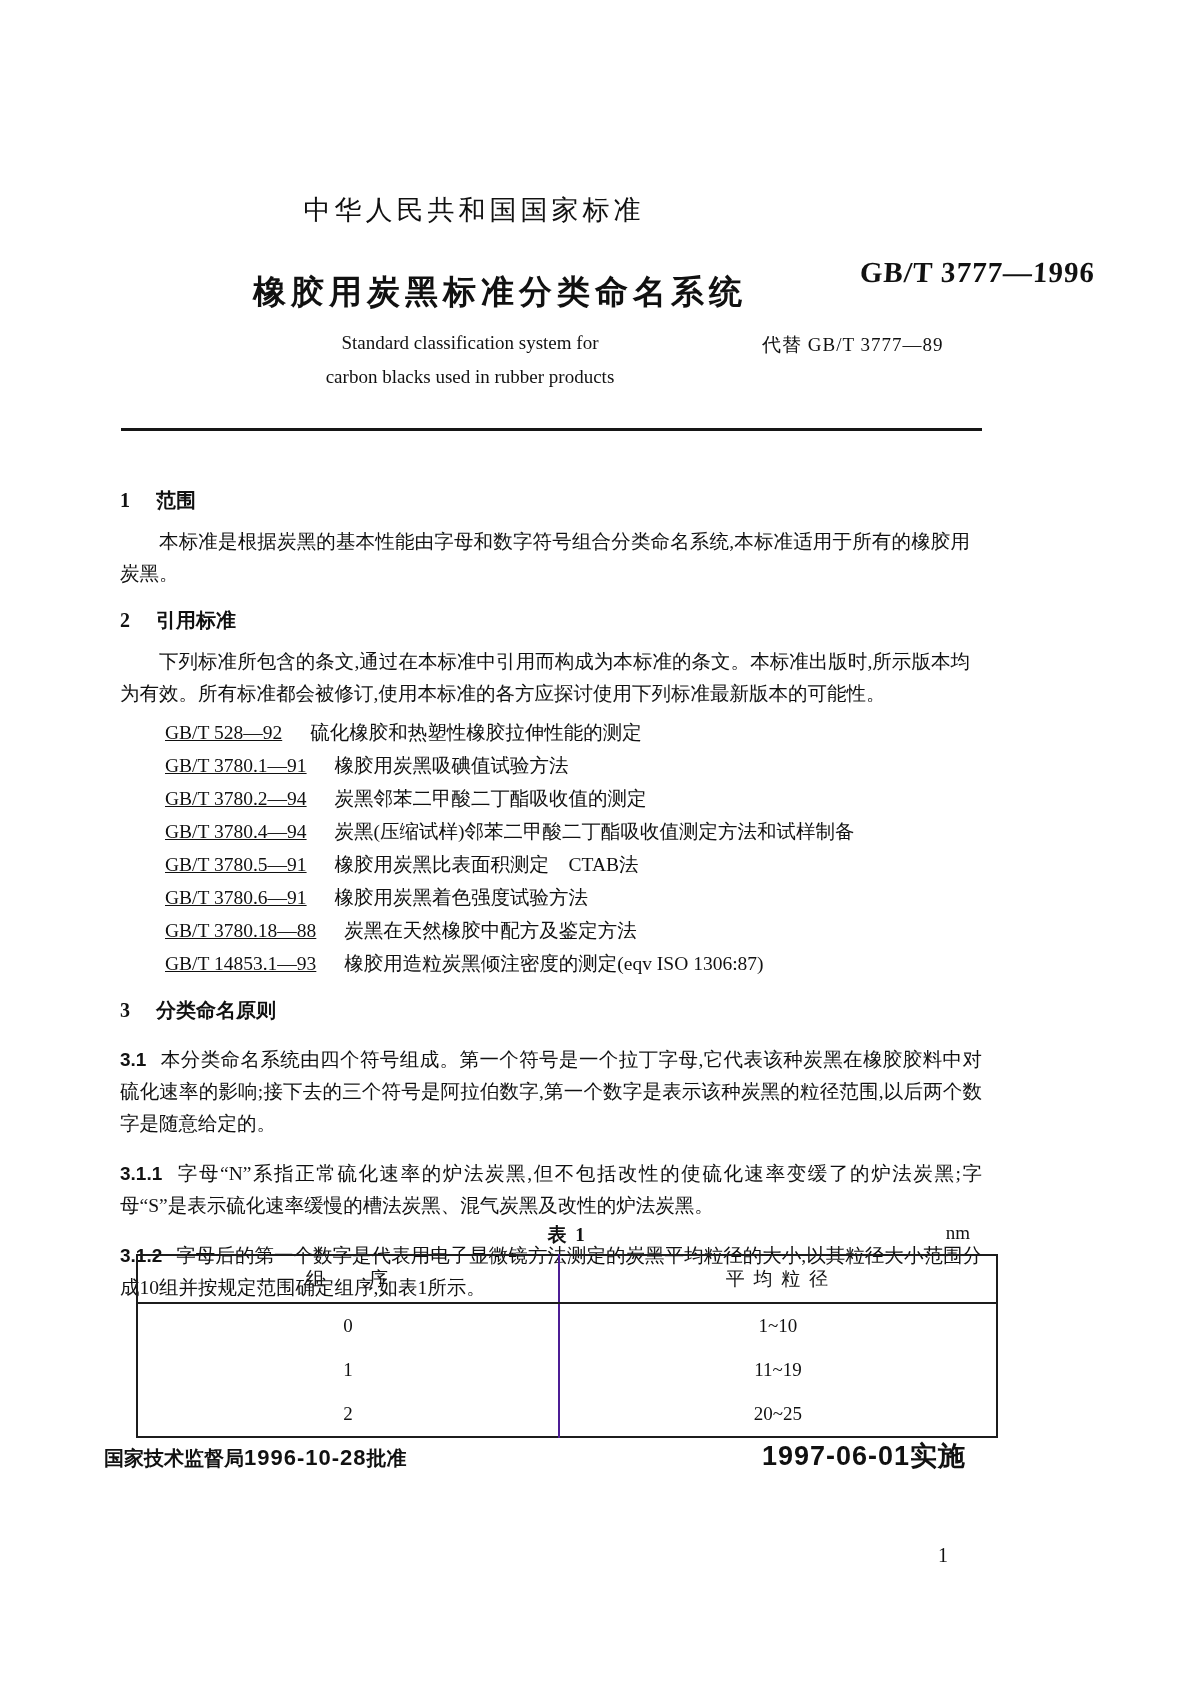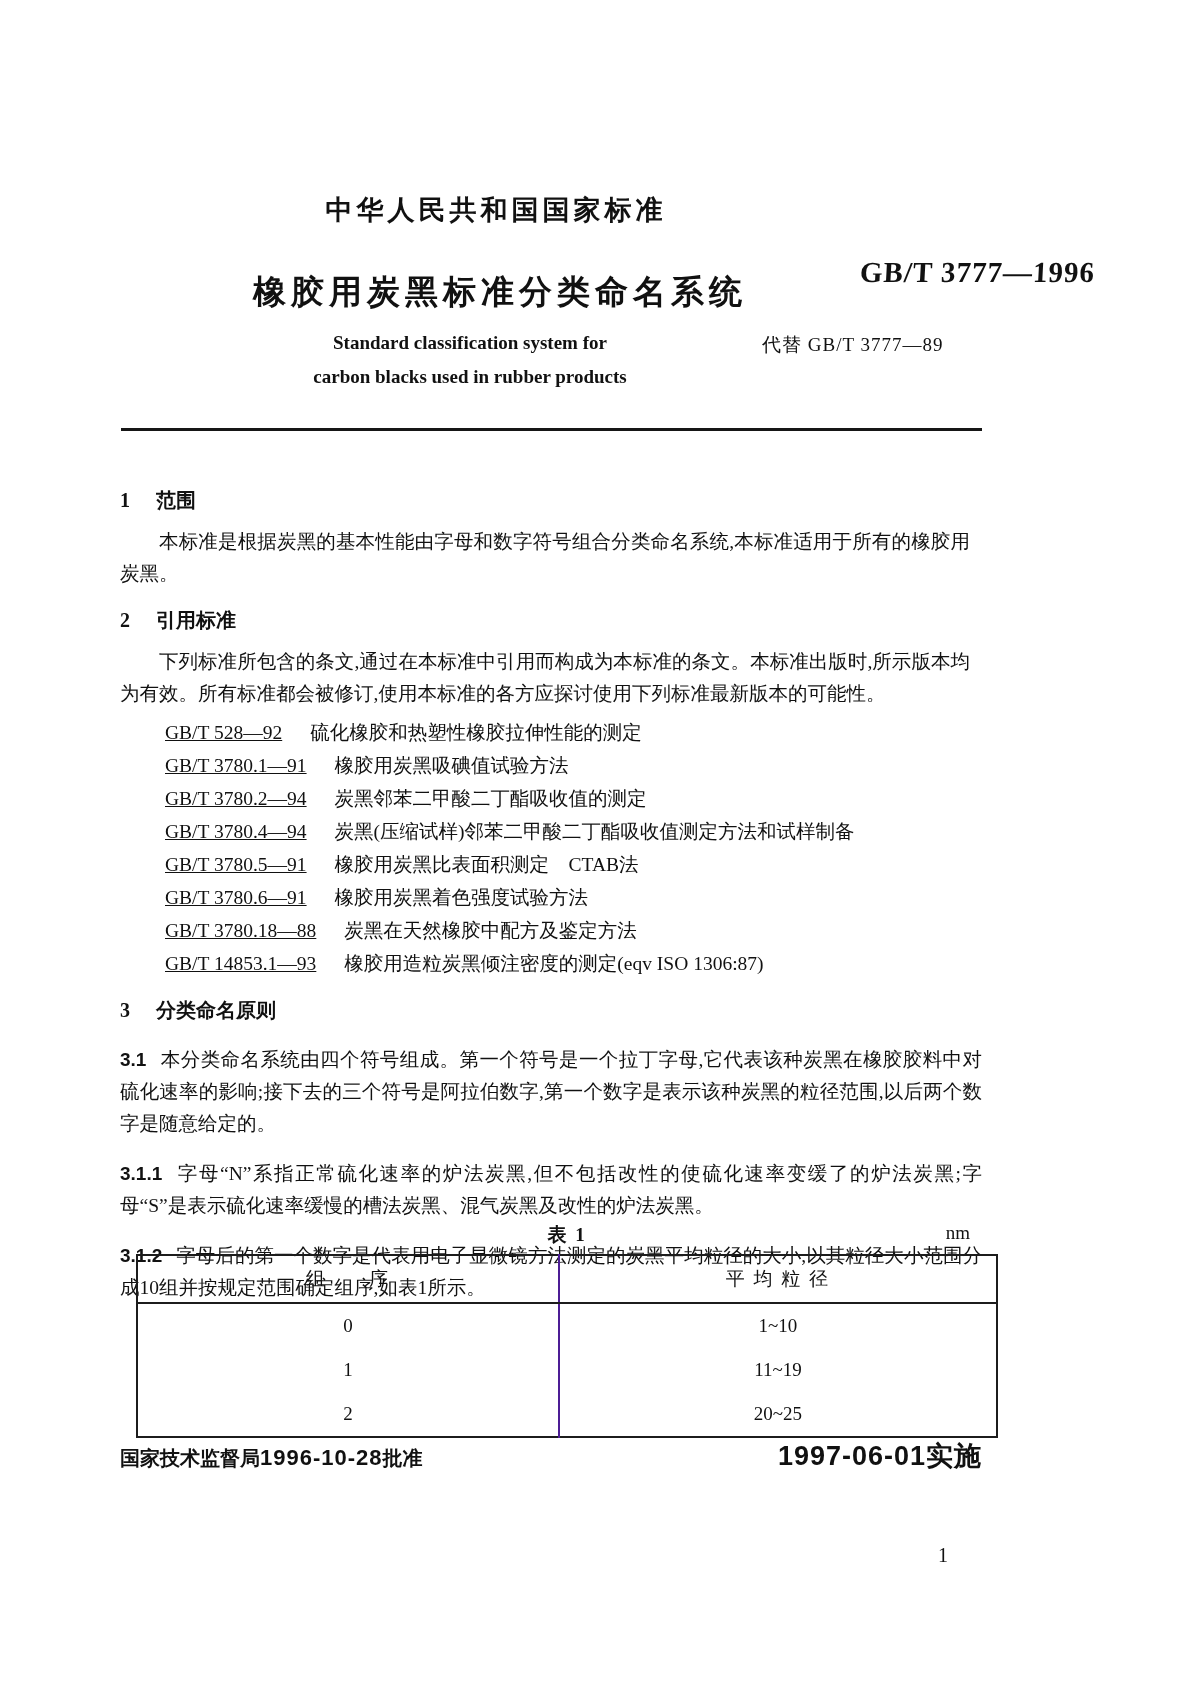--- a/index.html
+++ b/index.html
@@ -7,35 +7,35 @@
     position:relative;
     width:1191px;height:1684px;
     margin:0 auto;
     background:#ffffff;
     color:#111;
     font-family:"Liberation Serif","DejaVu Serif",serif;
     overflow:hidden;
   }
   
   .cn-standard{
-    position:absolute;top:192px;left:136px;width:720px;
-    text-align:center;font-size:27px;font-weight:bold;letter-spacing:4px;
+    position:absolute;top:192px;left:114px;width:720px;
+    text-align:center;font-size:27px;font-weight:normal;letter-spacing:4px;
   }
   .doc-title{
     position:absolute;top:270px;left:120px;width:760px;
     text-align:center;font-size:33px;font-weight:bold;letter-spacing:5px;
   }
   .std-no{
     position:absolute;top:256px;left:860px;
     font-size:29px;font-weight:bold;letter-spacing:1px;
     transform:skewX(-3deg);
   }
   .en-title{
     position:absolute;left:120px;width:700px;text-align:center;
-    font-size:19px;font-weight:bold;
+    font-size:19px;font-weight:normal;
   }
   .en1{top:332px;}
   .en2{top:366px;}
   .replaces{
     position:absolute;top:332px;left:762px;font-size:19px;letter-spacing:1px;
   }
   .head-rule{
     position:absolute;top:428px;left:121px;width:861px;height:3px;background:#161616;
   }
   
@@ -61,21 +61,21 @@
   table.t1{width:100%;border-collapse:collapse;table-layout:fixed;}
   table.t1 th,table.t1 td{
     border:none;text-align:center;font-weight:normal;font-size:19px;
   }
   table.t1{border:2px solid #1c1c1c;}
   table.t1 th{border-bottom:2px solid #1c1c1c;height:44px;letter-spacing:2px;}
   table.t1 td{height:42px;}
   table.t1 .c1{width:48.6%;border-right:2px solid #4c1d95;}
   
   .footer{
-    position:absolute;top:1438px;left:120px;width:862px;
+    position:absolute;top:1438px;left:104px;width:862px;
     display:flex;justify-content:space-between;align-items:baseline;
   }
   .foot-left{font-size:20px;font-weight:bold;font-family:"Liberation Sans",sans-serif;white-space:nowrap;}
   .foot-left .f-date{font-size:22px;letter-spacing:1px;}
   .foot-right{font-size:27px;font-weight:bold;font-family:"Liberation Sans",sans-serif;white-space:nowrap;letter-spacing:1px;}
   .page-num{
     position:absolute;top:1544px;left:938px;font-size:20px;
   }
 </style>
 </head>

